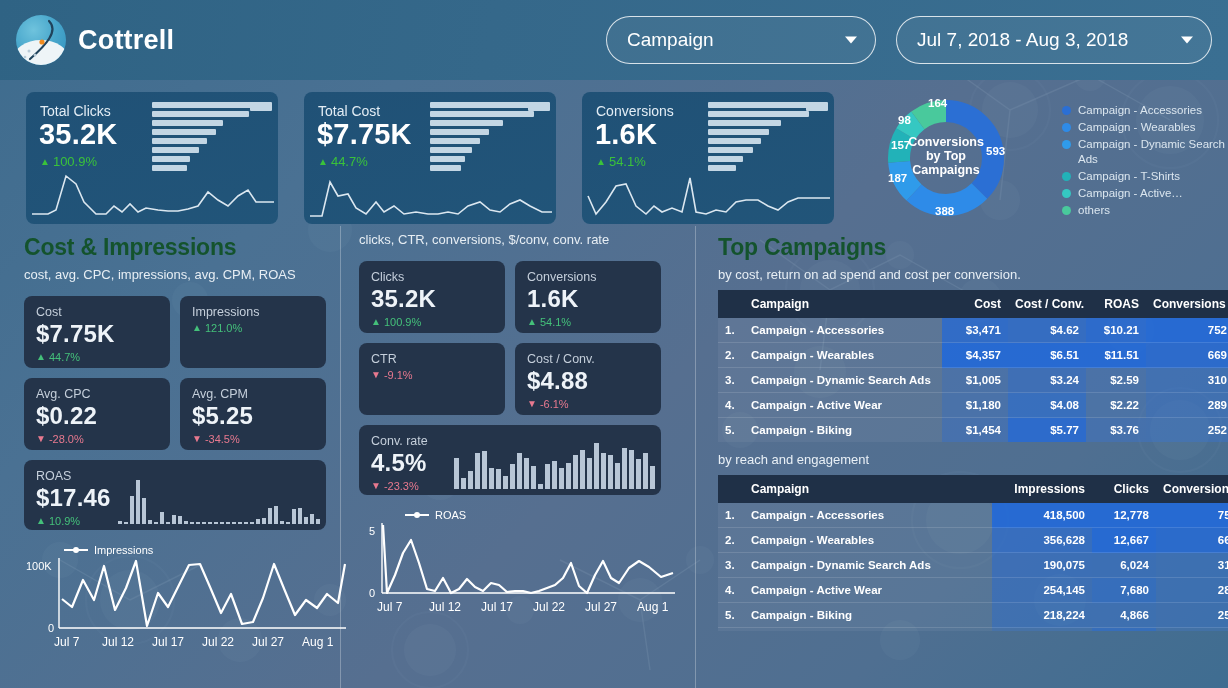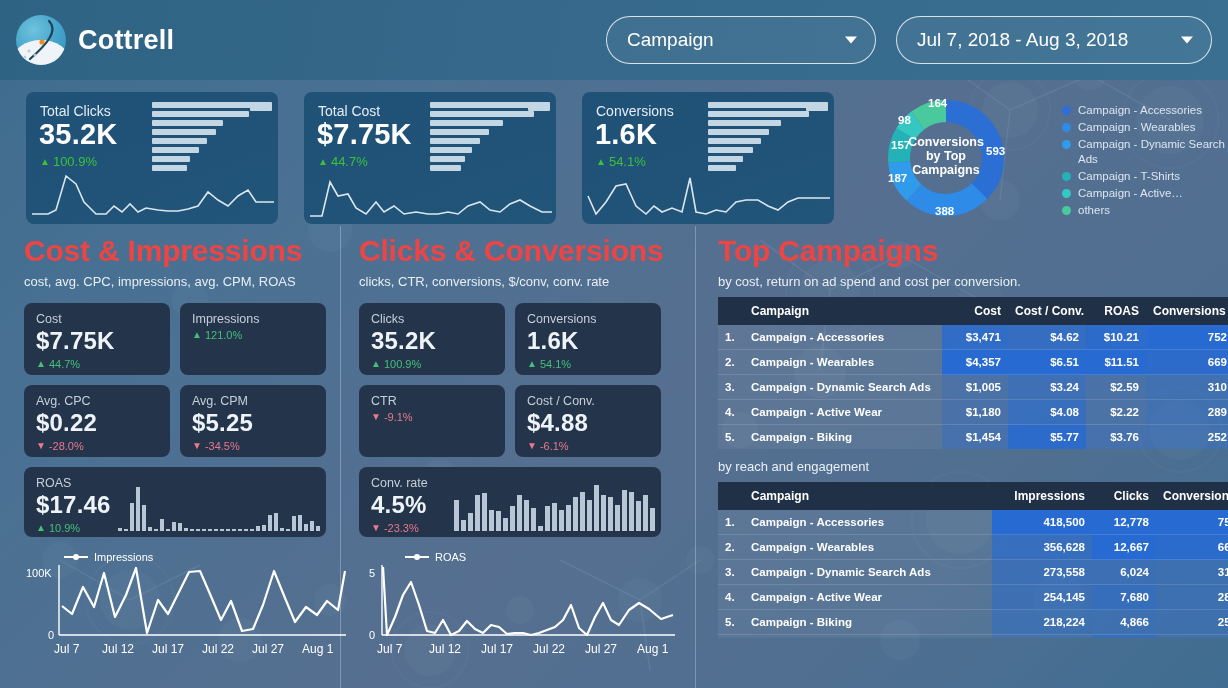--- a/index.html
+++ b/index.html
@@ -136,21 +136,21 @@
     position: relative;
     display: flex;
     padding: 0 0 0 0;
     height: calc(688px - 80px - 146px);
   }
   .panel { position: relative; }
   .panel-left   { width: 334px; padding-left: 24px; }
   .panel-mid    { width: 330px; padding-left: 18px; border-left: 1px solid rgba(255,255,255,.28); margin-left: 6px;}
   .panel-right  { flex: 1; padding-left: 22px; border-left: 1px solid rgba(255,255,255,.28); margin-left: 25px;}
   .panel-title {
-    color: #ef4444; font-size: 30px; font-weight: 700; letter-spacing: -.2px;
+    color: #14532d; font-size: 23px; font-weight: 700; letter-spacing: -.2px;
     margin-top: 8px;
   }
   .panel-sub {
     color: #e7eef4; font-size: 13px; margin-top: 6px;
   }
   
   .metric-grid {
     display: flex; flex-wrap: wrap; gap: 10px; margin-top: 14px;
   }
   .mcard {
@@ -523,21 +523,20 @@
         <span style="width:50px">Jul 12</span>
         <span style="width:50px">Jul 17</span>
         <span style="width:50px">Jul 22</span>
         <span style="width:50px">Jul 27</span>
         <span style="width:48px">Aug 1</span>
       </div>
     </div>
   </div>
 
   <div class="panel panel-mid">
-    <div class="panel-title">Clicks &amp; Conversions</div>
     <div class="panel-sub">clicks, CTR, conversions, $/conv, conv. rate</div>
 
     <div class="metric-grid">
       <div class="mcard">
         <div class="m-label">Clicks</div>
         <div class="m-value">35.2K</div>
         <div class="m-delta up">
           <span class="arrow">▲</span>
           <span>100.9%</span>
         </div>
@@ -731,21 +730,21 @@
             <tr>
               <td class="c-rank">2.</td>
               <td class="c-name">Campaign - Wearables</td>
               <td style="background:rgba(31,104,220,0.563)">356,628</td>
               <td style="background:rgba(31,104,220,0.843)">12,667</td>
               <td style="background:rgba(31,104,220,0.762)">669</td>
             </tr>
             <tr>
               <td class="c-rank">3.</td>
               <td class="c-name">Campaign - Dynamic Search Ads</td>
-              <td style="background:rgba(31,104,220,0.443)">273,558</td>
+              <td style="background:rgba(31,104,220,0.443)">190,075</td>
               <td style="background:rgba(31,104,220,0.427)">6,024</td>
               <td style="background:rgba(31,104,220,0.380)">310</td>
             </tr>
             <tr>
               <td class="c-rank">4.</td>
               <td class="c-name">Campaign - Active Wear</td>
               <td style="background:rgba(31,104,220,0.415)">254,145</td>
               <td style="background:rgba(31,104,220,0.531)">7,680</td>
               <td style="background:rgba(31,104,220,0.357)">289</td>
             </tr>

